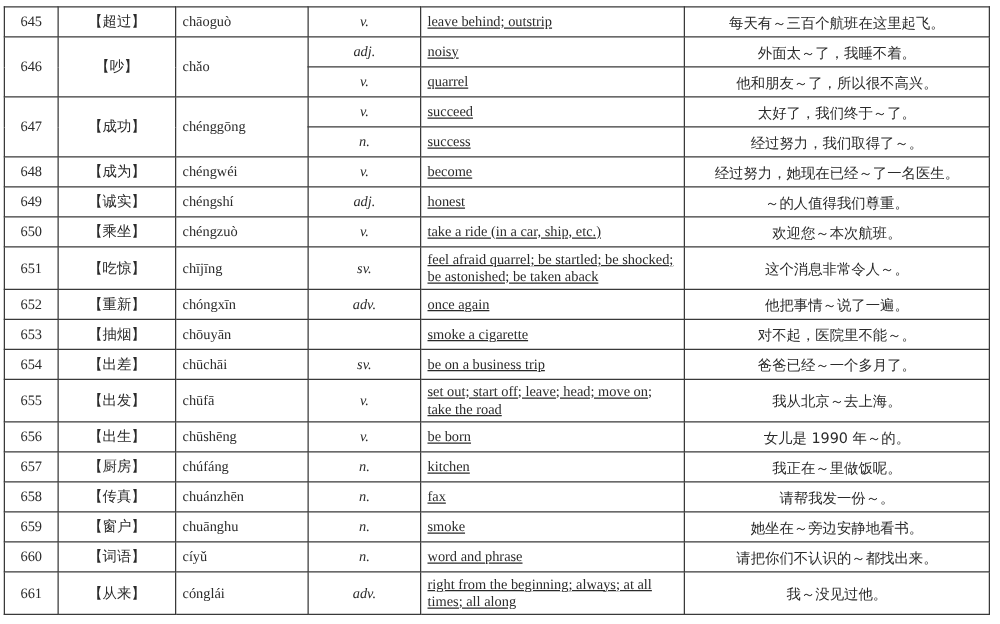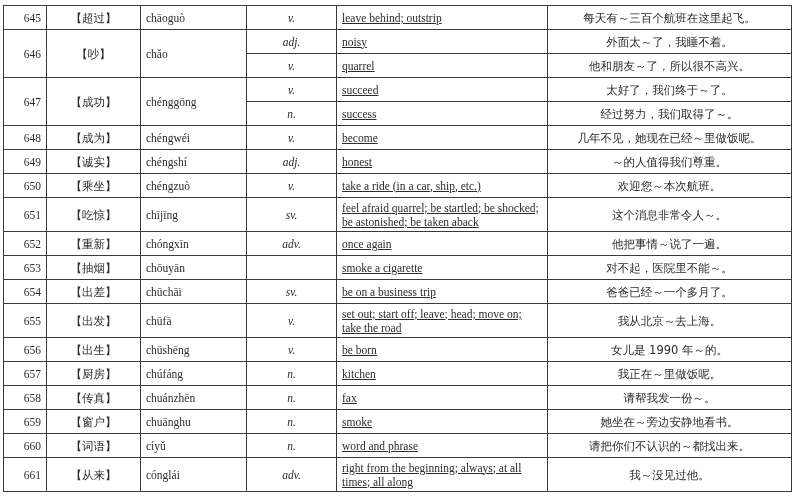--- a/index.html
+++ b/index.html
@@ -2,21 +2,21 @@
 <html><head>
 <meta charset="utf-8">
 <style>
   html, body { margin: 0; padding: 0; background: #ffffff; }
   body { width: 800px; height: 499px; position: relative; overflow: hidden;
          font-family: "Liberation Serif", "DejaVu Serif", serif; color: #2b2b2b; }
   table.vocab { position: absolute; left: 3px; top: 5px; border-collapse: collapse;
                 table-layout: fixed; width: 788px; }
   table.vocab td { border: 1px solid #3a3a3a; font-size: 11.5px; line-height: 14px;
                    padding: 0 5px; vertical-align: middle; overflow: hidden; }
-  td.num { text-align: right; }
+  td.num { text-align: center; }
   td.word { text-align: center; font-family: Liberation Sans, sans-serif; font-size: 11px; margin-left: 37px; }
   td.pinyin { }
   td.pos { text-align: center; font-style: italic; }
   td.meaning { text-align: left; text-decoration: underline; }
   td.example { text-align: center; font-family: "DejaVu Sans", sans-serif; font-size: 11px; }
   tr.h24 td { height: 23px; }
   tr.h34 td { height: 33px; }
 </style>
 </head>
 <body>
@@ -68,21 +68,21 @@
       <td class="meaning">success</td>
       <td class="example">经过努力，我们取得了～。</td>
     </tr>
 
     <tr class="h24">
       <td class="num">648</td>
       <td class="word">【成为】</td>
       <td class="pinyin">chéngwéi</td>
       <td class="pos">v.</td>
       <td class="meaning">become</td>
-      <td class="example">几年不见，她现在已经～里做饭呢。</td>
+      <td class="example">经过努力，她现在已经～了一名医生。</td>
     </tr>
 
     <tr class="h24">
       <td class="num">649</td>
       <td class="word">【诚实】</td>
       <td class="pinyin">chéngshí</td>
       <td class="pos">adj.</td>
       <td class="meaning">honest</td>
       <td class="example">～的人值得我们尊重。</td>
     </tr>

